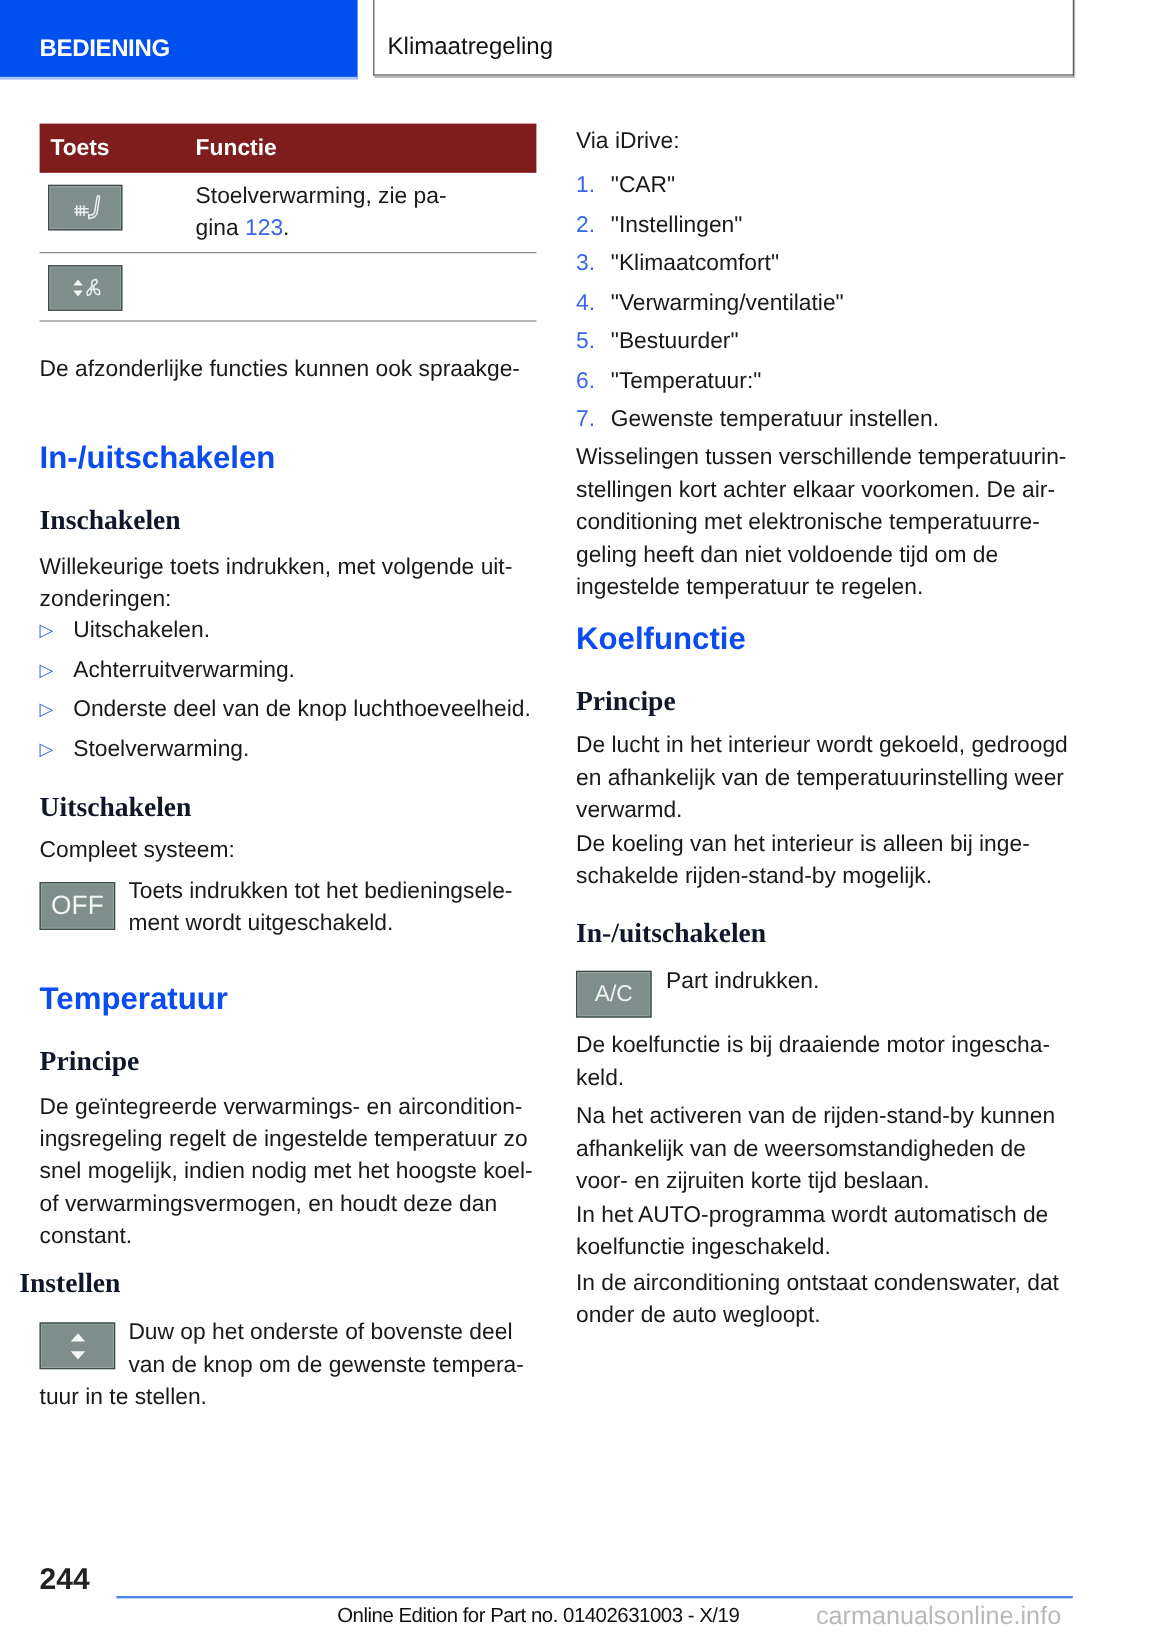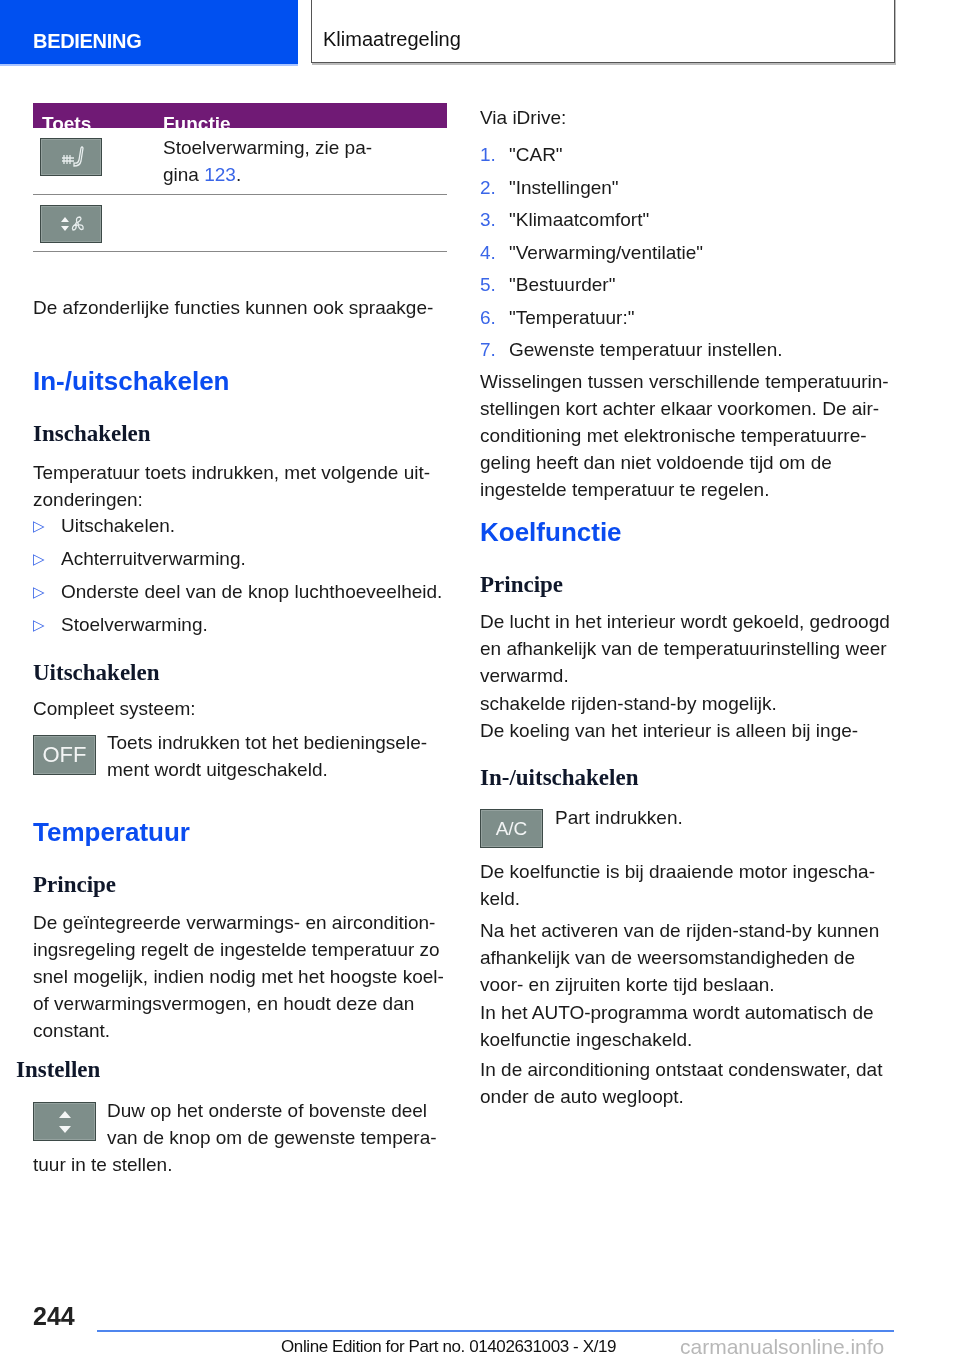--- a/index.html
+++ b/index.html
@@ -26,21 +26,21 @@
   }
 
   .p { font-size: 19px; line-height: 27px; margin: 0; }
   .h1 { color: #0a4cf0; font-weight: bold; font-size: 26px; margin: 0; }
   .h2 { color: #0f172a; font-weight: bold; font-size: 23px; margin: 0; font-family: Liberation Serif, serif; }
   .abs { position: absolute; }
 
   
   .tbl { position: absolute; left: 33px; top: 103px; width: 414px; }
   .tbl-head {
-    height: 25px; background: #701a75; color: #fff; font-weight: bold; font-size: 19px;
+    height: 41px; background: #7f1d1d; color: #fff; font-weight: bold; font-size: 19px;
     position: relative;
   }
   .tbl-head span { position: absolute; top: 10px; }
   .tbl-row { position: relative; border-bottom: 1px solid #888; }
   .tbl-row .txt { position: absolute; left: 130px; font-size: 19px; line-height: 27px; }
   .link { color: #3a66e8; }
 
   .key {
     position: absolute; background: #7e8e8a; border: 1px solid #3d4a47;
     box-shadow: inset 0 0 0 1px #94a19e;
@@ -103,21 +103,21 @@
   </div>
 </div>
 
 <div class="abs p" style="left:33px;top:294px">
   <div>De afzonderlijke functies kunnen ook spraakge-</div>
 </div>
 
 <h1 class="abs h1" style="left:33px;top:366px">In-/uitschakelen</h1>
 <h2 class="abs h2" style="left:33px;top:421px">Inschakelen</h2>
 <div class="abs p" style="left:33px;top:459px">
-  <div>Temperatuur toets indrukken, met volgende uit-</div>
+  <div>Willekeurige toets indrukken, met volgende uit-</div>
   <div>zonderingen:</div>
 </div>
 
 <ul class="abs bullet-list" style="left:33px;top:512px;width:420px">
   <li style="height:33px">
       <span class="mark">▷</span>
       <span class="t">Uitschakelen.</span>
     </li>
   <li style="height:33px">
       <span class="mark">▷</span>
@@ -205,22 +205,22 @@
 </div>
 
 <h1 class="abs h1" style="left:480px;top:517px">Koelfunctie</h1>
 <h2 class="abs h2" style="left:480px;top:572px">Principe</h2>
 <div class="abs p" style="left:480px;top:608px;white-space:nowrap">
   <div>De lucht in het interieur wordt gekoeld, gedroogd</div>
   <div>en afhankelijk van de temperatuurinstelling weer</div>
   <div>verwarmd.</div>
 </div>
 <div class="abs p" style="left:480px;top:690px;white-space:nowrap">
+  <div>De koeling van het interieur is alleen bij inge-</div>
   <div>schakelde rijden-stand-by mogelijk.</div>
-  <div>De koeling van het interieur is alleen bij inge-</div>
 </div>
 
 <h2 class="abs h2" style="left:480px;top:765px">In-/uitschakelen</h2>
 <div class="key" style="left:480px;top:809px;width:61px;height:37px;font-size:19px;color:#f2f4f4">A/C</div>
 <div class="abs p" style="left:555px;top:804px">Part indrukken.</div>
 
 <div class="abs p" style="left:480px;top:858px;white-space:nowrap">
   <div>De koelfunctie is bij draaiende motor ingescha-</div>
   <div>keld.</div>
 </div>

